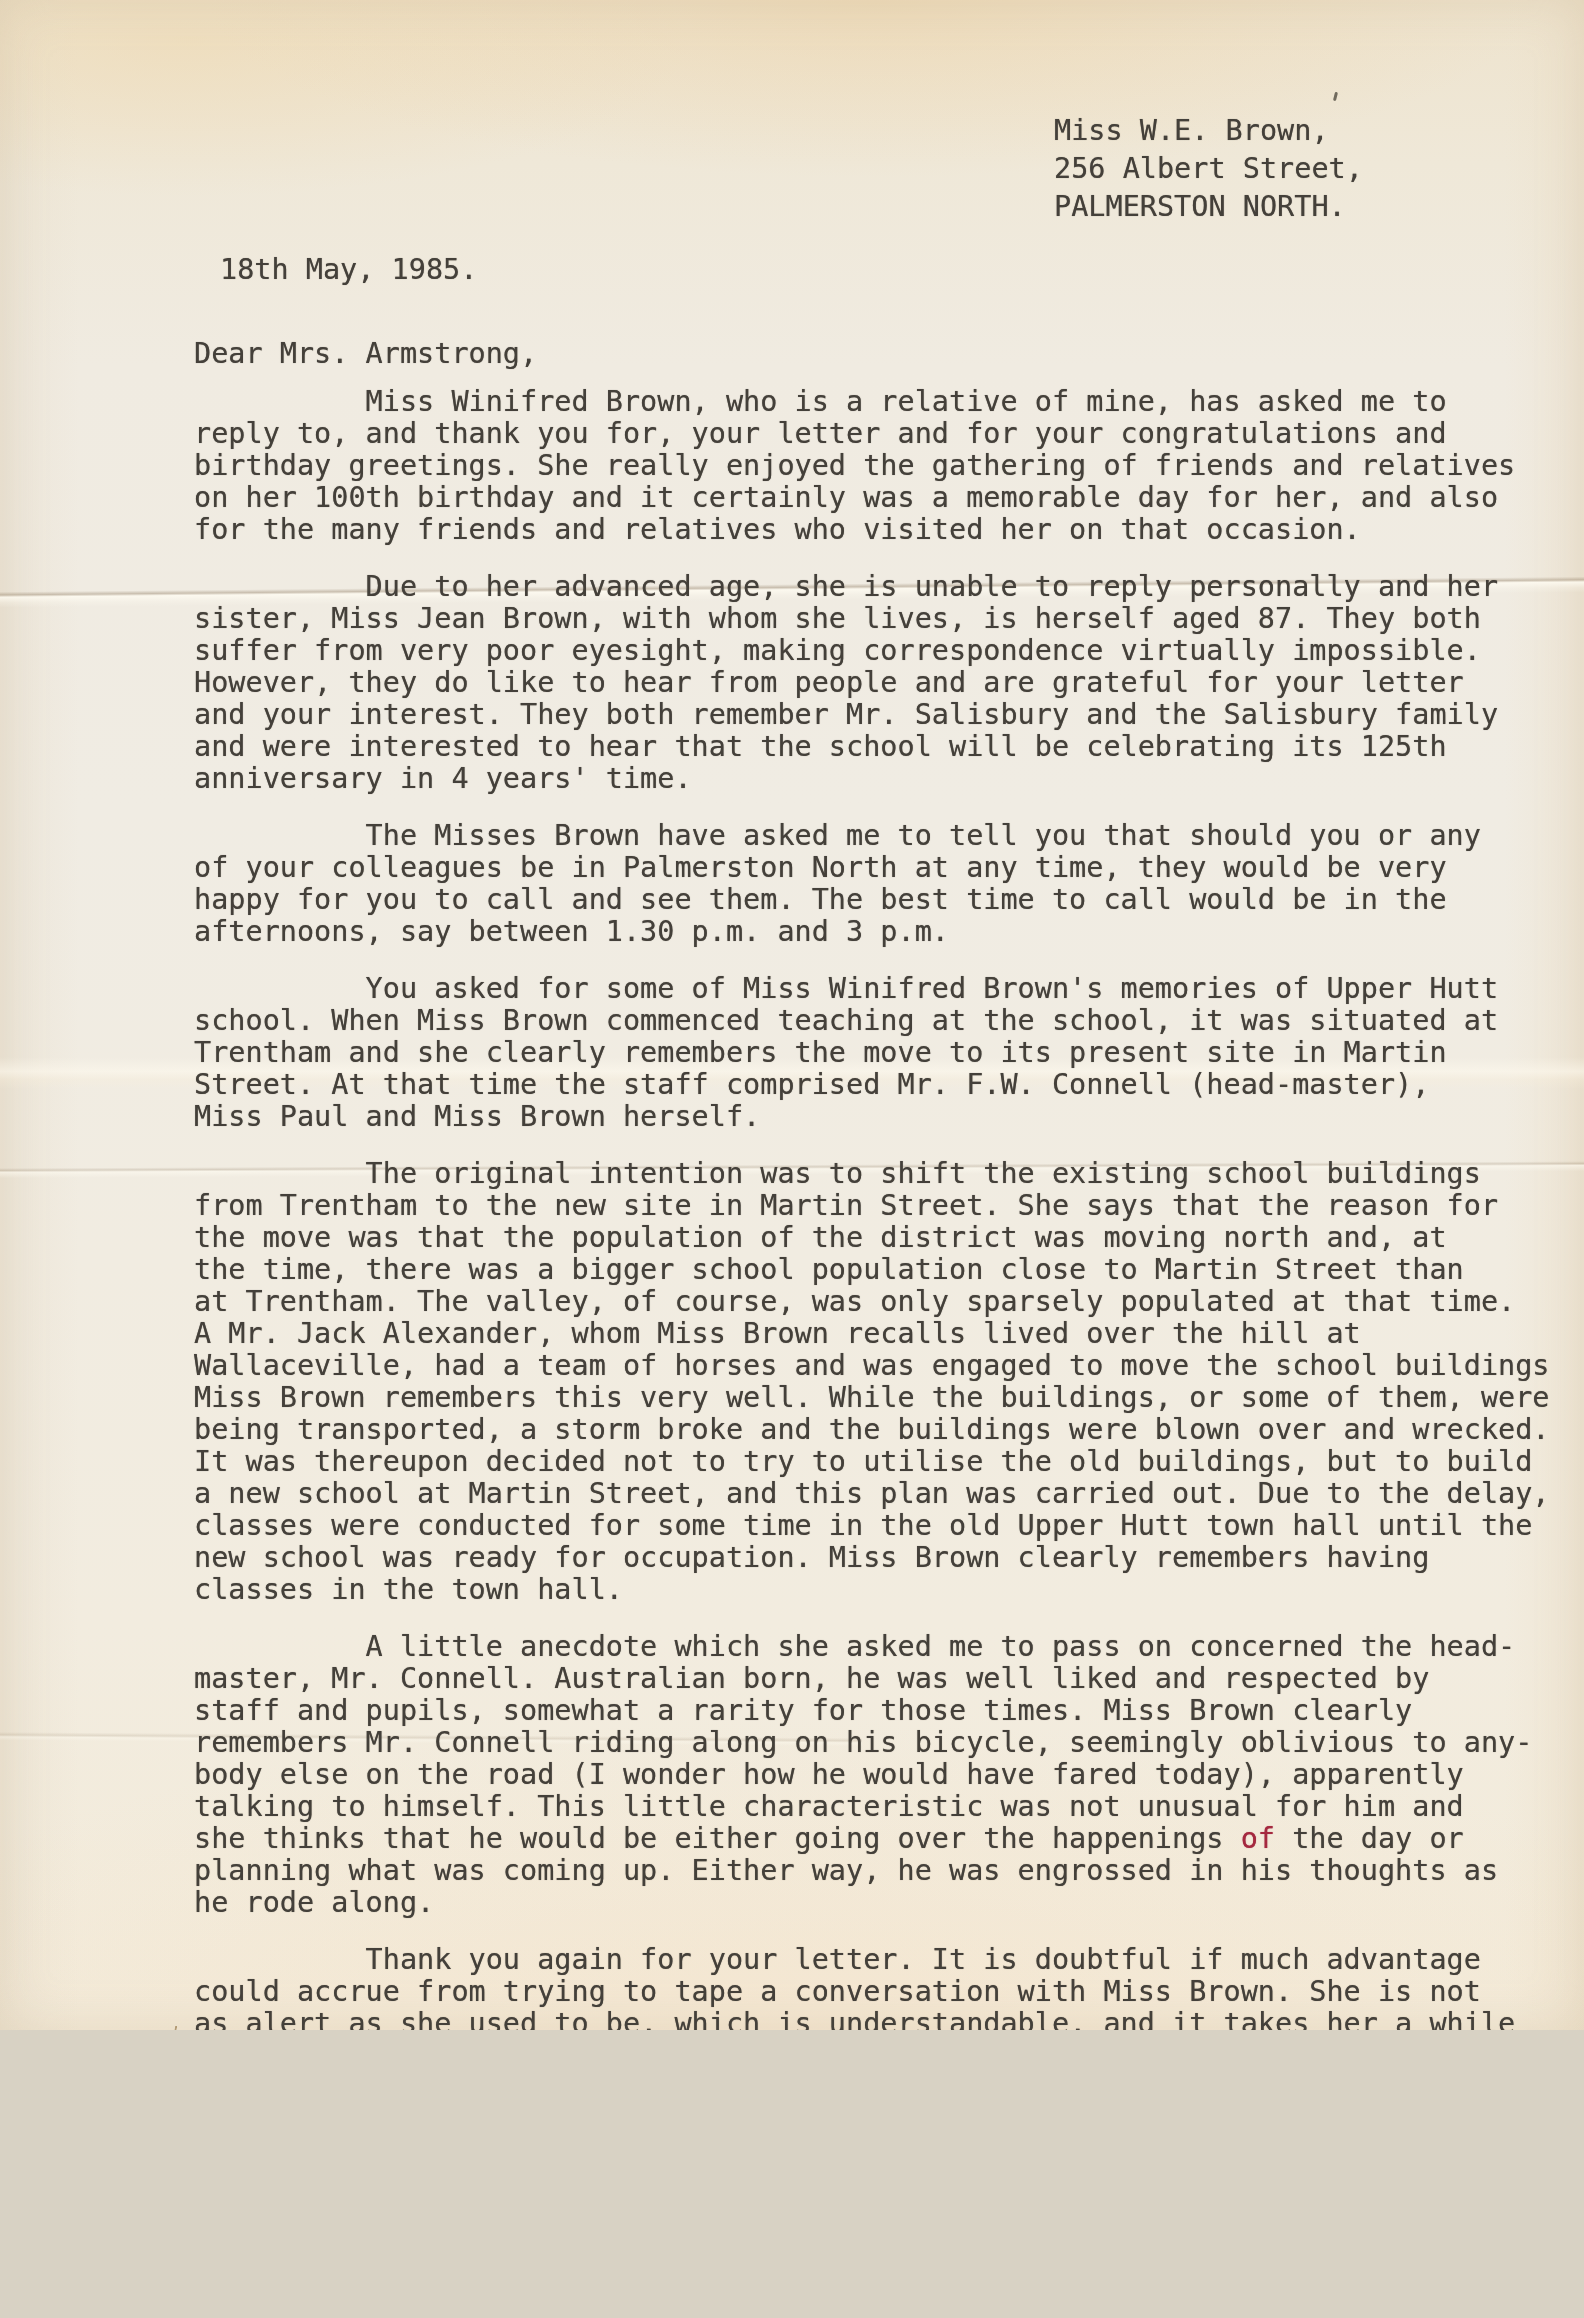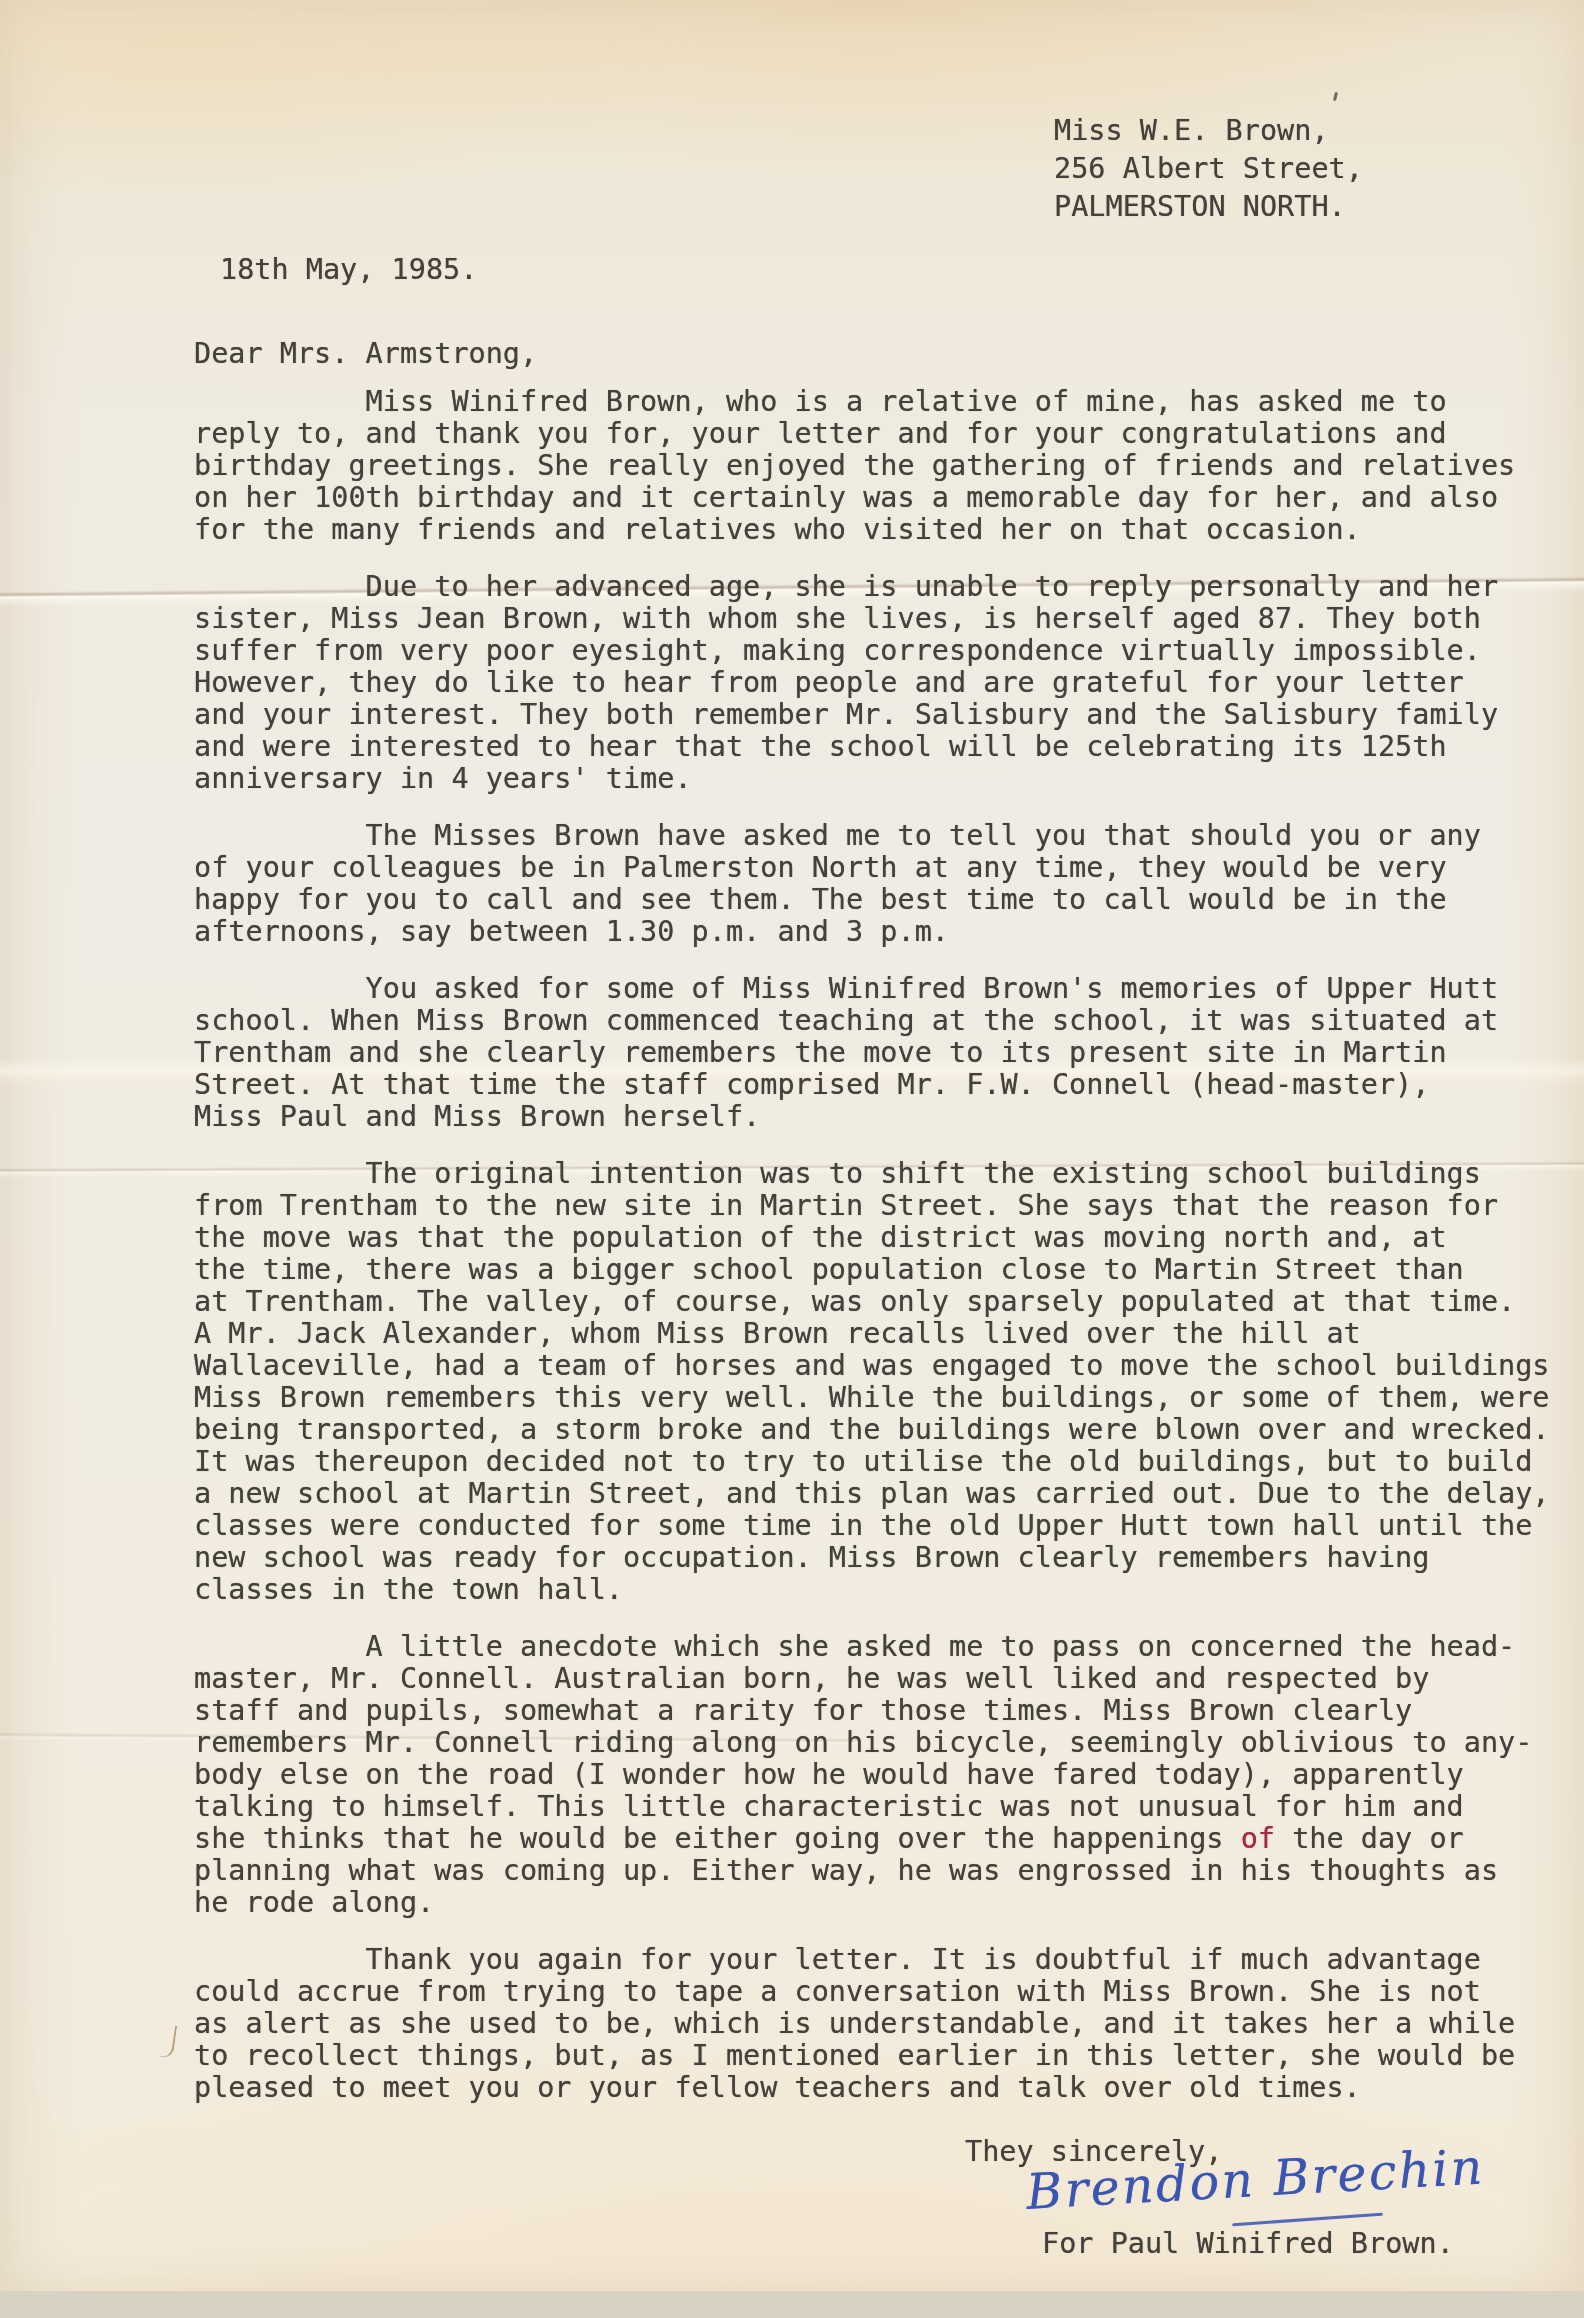--- a/index.html
+++ b/index.html
@@ -3,21 +3,21 @@
 <meta charset="utf-8">
 <style>
   html, body { margin: 0; padding: 0; }
   body {
     width: 1584px; height: 2319px;
     background: #d8d2c4;
     font-family: "DejaVu Sans Mono", monospace;
   }
   #paper {
     position: relative;
-    width: 1584px; height: 2291px;
+    width: 1584px; height: 2030px;
     overflow: hidden;
     background:
       radial-gradient(951px 253px at 55% 0%, rgba(236,205,155,.40), transparent 70%),
       radial-gradient(713px 222px at 12% 2%, rgba(238,214,170,.45), transparent 70%),
       radial-gradient(1347px 412px at 50% 100%, rgba(246,219,186,.30), transparent 75%),
       linear-gradient(90deg, rgba(231,221,203,.45) 0%, rgba(240,234,222,0) 5%, rgba(240,234,222,0) 95%, rgba(235,221,197,.45) 100%),
       linear-gradient(180deg, #eee3cd 0%, #efe8d8 8%, #f0ebe1 18%, #f0ece3 40%, #f1ece1 62%, #f2ecdf 80%, #f3ebda 100%);
     box-shadow: inset 0 0 48px rgba(190,170,135,.25);
   }
   .type {

